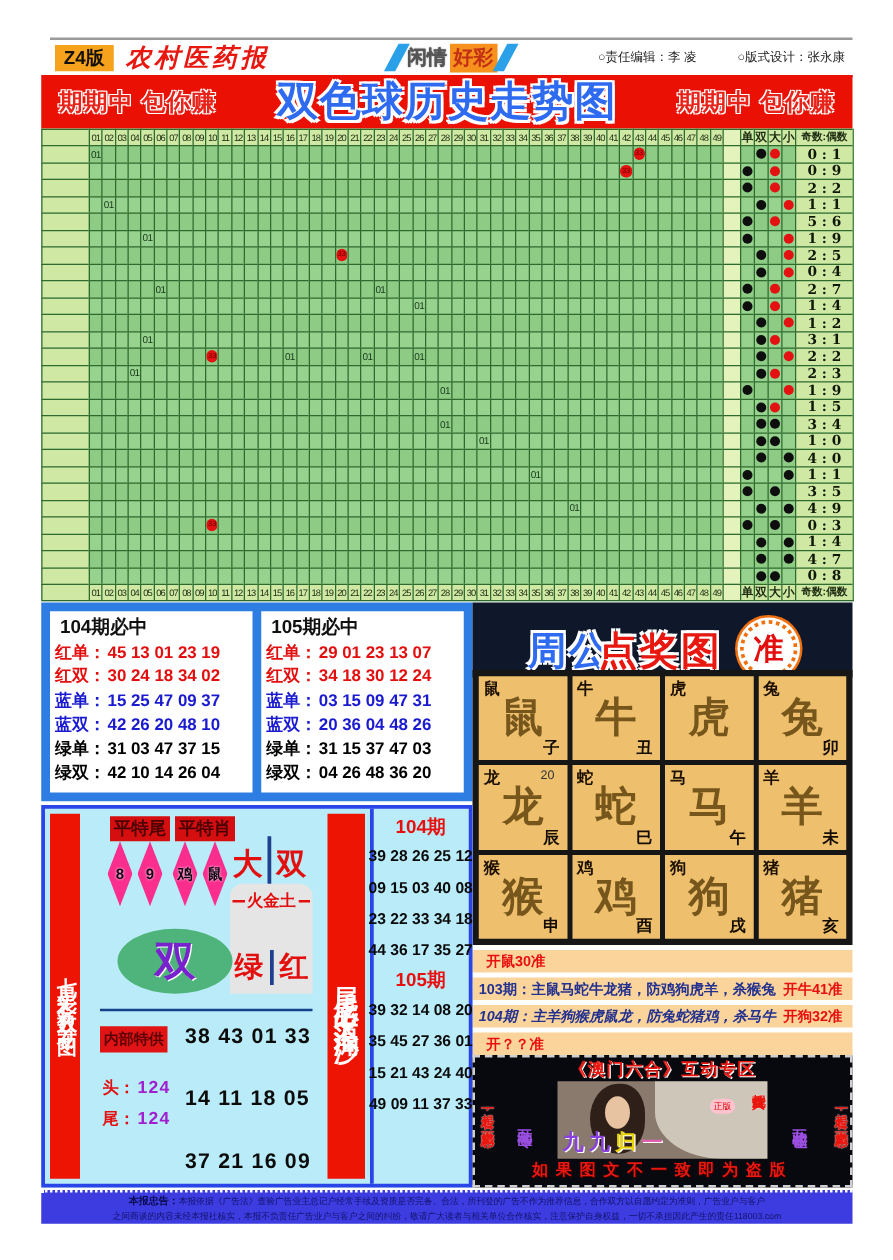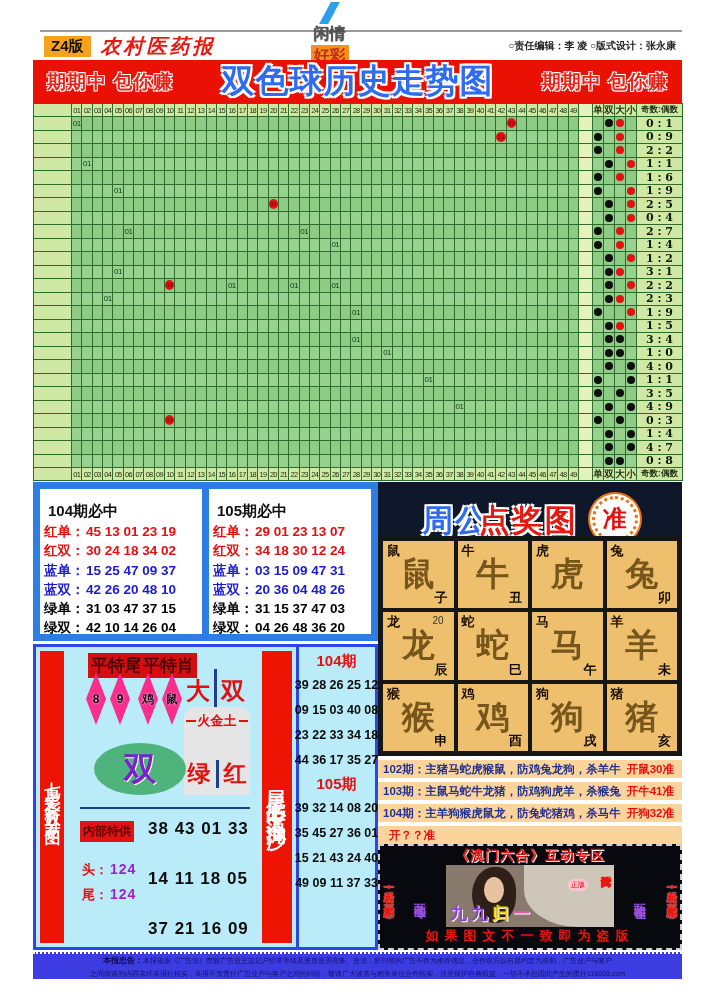--- a/index.html
+++ b/index.html
@@ -4,26 +4,26 @@
 <style>
   html,body{margin:0;padding:0;background:#fff;}
   .page{position:relative;width:714px;height:1008px;background:#fff;overflow:hidden;
         font-family:"Liberation Sans",sans-serif;}
   
   .masthead{position:absolute;left:40px;top:30px;width:642px;height:28px;background:#fff;
     border-top:2px solid #9a9a9a;border-bottom:2px solid #c03022;display:flex;align-items:center;}
   .edition{background:#f6a21d;color:#14100a;font-weight:bold;font-size:15px;padding:1px 7px;margin-left:4px;}
   .paper-name{color:#e8170f;font-size:20px;font-weight:bold;font-family:"Liberation Serif",serif;
     font-style:italic;letter-spacing:3px;margin-left:10px;}
-  .ribbon{display:flex;align-items:center;margin-left:95px;flex-direction:column;}
+  .ribbon{display:flex;align-items:center;margin-left:95px;}
   .slash{width:9px;height:22px;background:#2aa0e8;transform:skewX(-28deg);margin:0 2px;}
   .rib-a{font-size:16px;font-weight:bold;color:#555;text-shadow:0 0 1px #222;padding:0 2px;}
   .rib-b{font-size:16px;font-weight:bold;color:#c23014;background:#f6911d;padding:1px 3px;}
   .credits{margin-left:auto;margin-right:6px;font-size:10px;color:#222;white-space:nowrap;}
-  .credits span{margin-left:0;font-weight:bold;}
+  .credits span{margin-left:30px;}
   
   .banner{position:absolute;left:33px;top:60px;width:649px;height:43px;background:#ea1003;
     display:flex;align-items:center;justify-content:space-between;padding:0 14px;box-sizing:border-box;}
   .slogan{font-size:19px;font-weight:bold;color:#e8241a;letter-spacing:1px;
     text-shadow:-1px -1px 0 #fff,1px -1px 0 #fff,-1px 1px 0 #fff,1px 1px 0 #fff;}
   .main-title{font-size:33px;font-weight:bold;color:#2f6bf0;letter-spacing:1px;
     text-shadow:-2px -2px 0 #fff,2px -2px 0 #fff,-2px 2px 0 #fff,2px 2px 0 #fff,0 2px 0 #fff,0 -2px 0 #fff;}
   
   #trend-grid{position:absolute;left:33px;top:103px;width:649px;height:377px;display:grid;
     grid-template-columns:38px repeat(49,1fr) 14px repeat(4,11px) 46px;
@@ -41,21 +41,21 @@
   .ratio{background:#cfe9a4;font-weight:bold;font-size:11px;color:#101808;
     font-family:"DejaVu Serif",serif;white-space:nowrap;}
   .mark{font-size:8px;color:#17381a;letter-spacing:-0.5px;}
   .redmark{width:10px;height:10px;border-radius:50%;background:#e31111;color:#6e0000;
     font-size:6px;display:flex;align-items:center;justify-content:center;}
   .dot{width:8px;height:8px;border-radius:50%;display:block;}
   .dr{background:#e31111;}.dk{background:#0e0e0e;}
   
   .predictions{position:absolute;left:33px;top:482px;width:345px;height:159px;background:#2d7de2;
     display:flex;gap:7px;padding:7px;box-sizing:border-box;}
-  .pbox{flex:1;background:#fff;padding:12px 4px;overflow:hidden;}
+  .pbox{flex:1;background:#fff;padding:2px 4px;overflow:hidden;}
   .ptitle{font-size:15px;font-weight:bold;color:#111;margin:1px 0 1px 4px;}
   .prow{display:flex;font-weight:bold;font-size:13.5px;line-height:1.43;white-space:nowrap;}
   .plabel{width:42px;}
   .red{color:#e30f0f;}.blue{color:#1a1ad0;}.green{color:#000000;}
   
   .zg-banner{position:absolute;left:378px;top:482px;width:304px;height:60px;background:#0f172a;
     display:flex;align-items:flex-end;justify-content:center;gap:14px;}
   .zgt{font-size:31px;font-weight:bold;letter-spacing:2px;
     text-shadow:-2px -2px 0 #fff,2px -2px 0 #fff,-2px 2px 0 #fff,2px 2px 0 #fff;}
   .zgt-blue{color:#2f6bf0;}.zgt-red{color:#e8170f;margin-left:-14px;}
@@ -80,21 +80,21 @@
   .hres{color:#e80f0f;font-weight:bold;font-size:11.5px;margin-left:6px;}
   
   .bottom-left{position:absolute;left:33px;top:644px;width:345px;height:306px;background:#b9ecf8;
     border:3px solid #2a46e8;box-sizing:border-box;display:flex;}
   .v-strip{background:#ee1404;color:#fff;font-weight:bold;writing-mode:vertical-lr;
     text-orientation:upright;display:flex;align-items:center;justify-content:center;margin:4px;}
   .qx-strip{width:24px;font-size:16px;letter-spacing:7px;}
   .ww-strip{width:30px;font-size:20px;letter-spacing:6px;}
   .qx-panel{position:relative;width:190px;flex:none;}
   .pt-box{position:absolute;top:6px;background:#d50f0f;color:#4d0000;font-weight:bold;
-    font-size:17px;padding:1px 3px;}
+    font-size:14px;padding:1px 3px;}
   .diamond{position:absolute;top:26px;width:20px;height:52px;background:#fb2e8e;
     clip-path:polygon(50% 0,100% 50%,50% 100%,0 50%);display:flex;align-items:center;
     justify-content:center;color:#140014;font-weight:bold;font-size:12px;
     text-shadow:0 0 2px #fff;}
   .dashuang{position:absolute;top:22px;left:118px;display:flex;align-items:center;
     font-size:24px;font-weight:bold;color:#e30f0f;}
   .vdiv{width:3px;height:44px;background:#1f3f8f;margin:0 4px;}
   .vdiv2{width:3px;height:28px;background:#1f3f8f;margin:0 5px;}
   .elem-box{position:absolute;top:60px;left:116px;width:66px;height:88px;background:#e5e5e5;
     border-radius:10px 10px 0 0;}
@@ -531,21 +531,21 @@
       <div class="tc cell"></div>
       <div class="tc gapc"></div>
       <div class="tc cell">
         <span class="dot dk"></span>
       </div>
       <div class="tc cell"></div>
       <div class="tc cell">
         <span class="dot dr"></span>
       </div>
       <div class="tc cell"></div>
-      <div class="tc ratio">1 : 6</div>
+      <div class="tc ratio">5 : 6</div>
       <div class="tc lab"></div>
       <div class="tc cell alt"></div>
       <div class="tc cell alt"></div>
       <div class="tc cell alt"></div>
       <div class="tc cell alt"></div>
       <div class="tc cell alt mark">01</div>
       <div class="tc cell alt"></div>
       <div class="tc cell alt"></div>
       <div class="tc cell alt"></div>
       <div class="tc cell alt"></div>
@@ -1984,29 +1984,28 @@
         <div class="z-branch">戌</div>
       </div>
       <div class="zcell">
         <div class="z-ink">猪</div>
         <div class="z-name">猪</div>
         <div class="z-branch">亥</div>
       </div>
     </div>
   <div class="history" id="history">
       <div class="hrow">
-        <div class="htext" style="display: inline;">102期：主猪马蛇虎猴鼠，防鸡兔龙狗，杀羊牛</div>
         <div class="hres" style="display: inline;">开鼠30准</div>
       </div>
       <div class="hrow">
         <div class="htext" style="display: inline;">103期：主鼠马蛇牛龙猪，防鸡狗虎羊，杀猴兔</div>
         <div class="hres" style="display: inline;">开牛41准</div>
       </div>
       <div class="hrow">
-        <div class="htext" style="display: inline;">104期：主羊狗猴虎鼠龙，防兔蛇猪鸡，杀马牛</div>
+        <div class="htext" style="display: inline; font-style: italic;">104期：主羊狗猴虎鼠龙，防兔蛇猪鸡，杀马牛</div>
         <div class="hres" style="display: inline;">开狗32准</div>
       </div>
       <div class="hrow">
         <div class="hres" style="display: inline;">开？？准</div>
       </div>
     </div>
 
   <div class="bottom-left">
     <div class="v-strip qx-strip">七星彩合数分布图</div>
     <div class="qx-panel">

